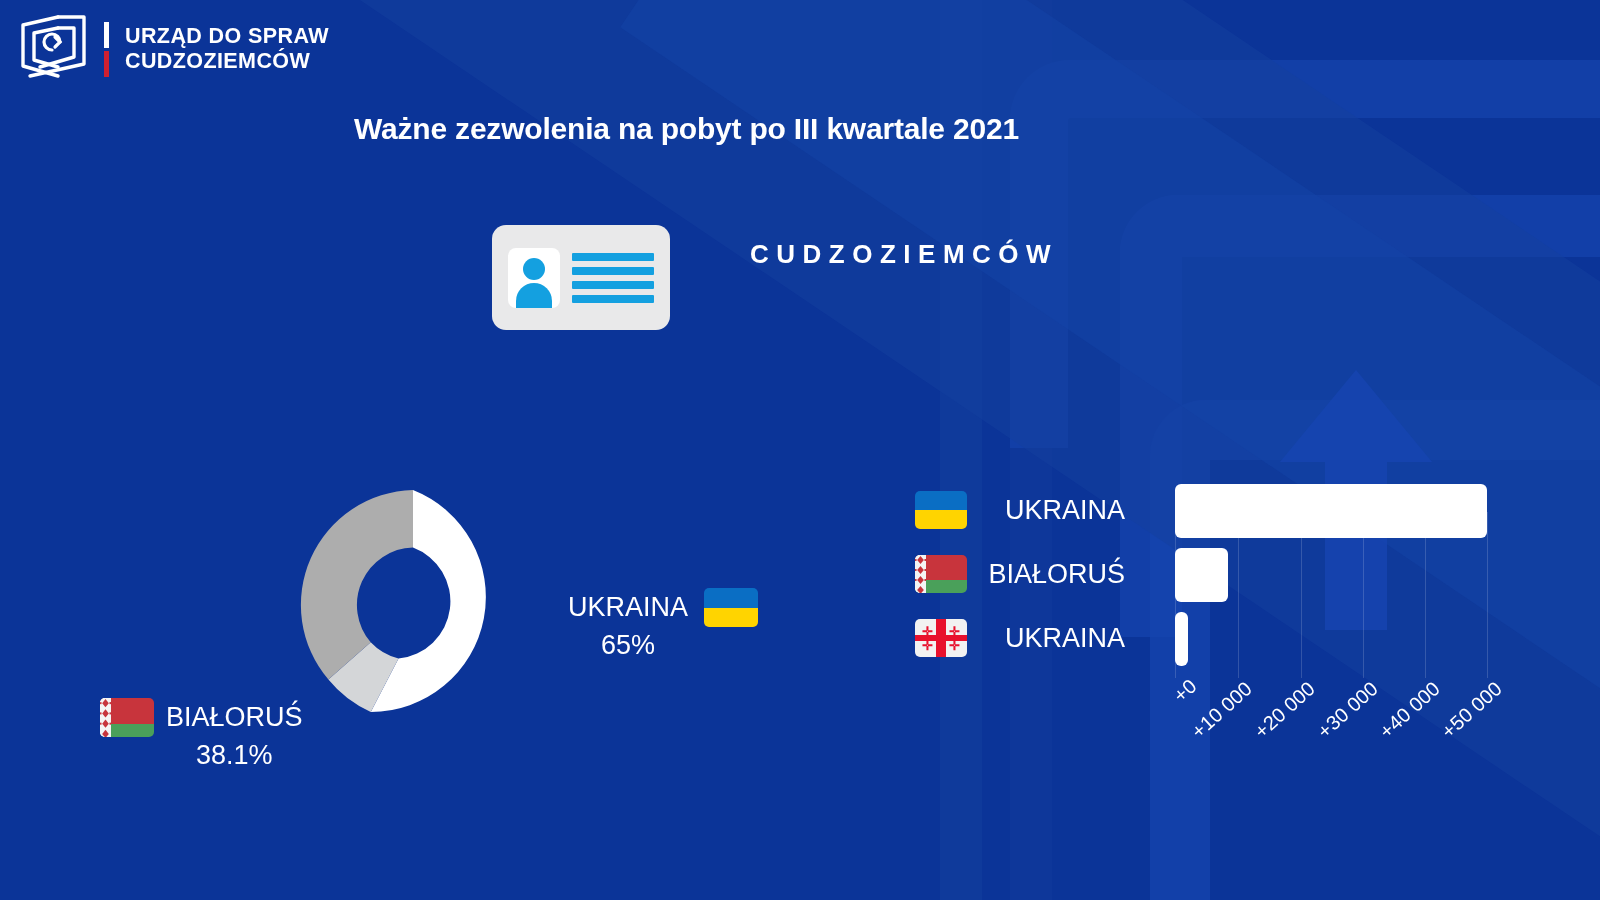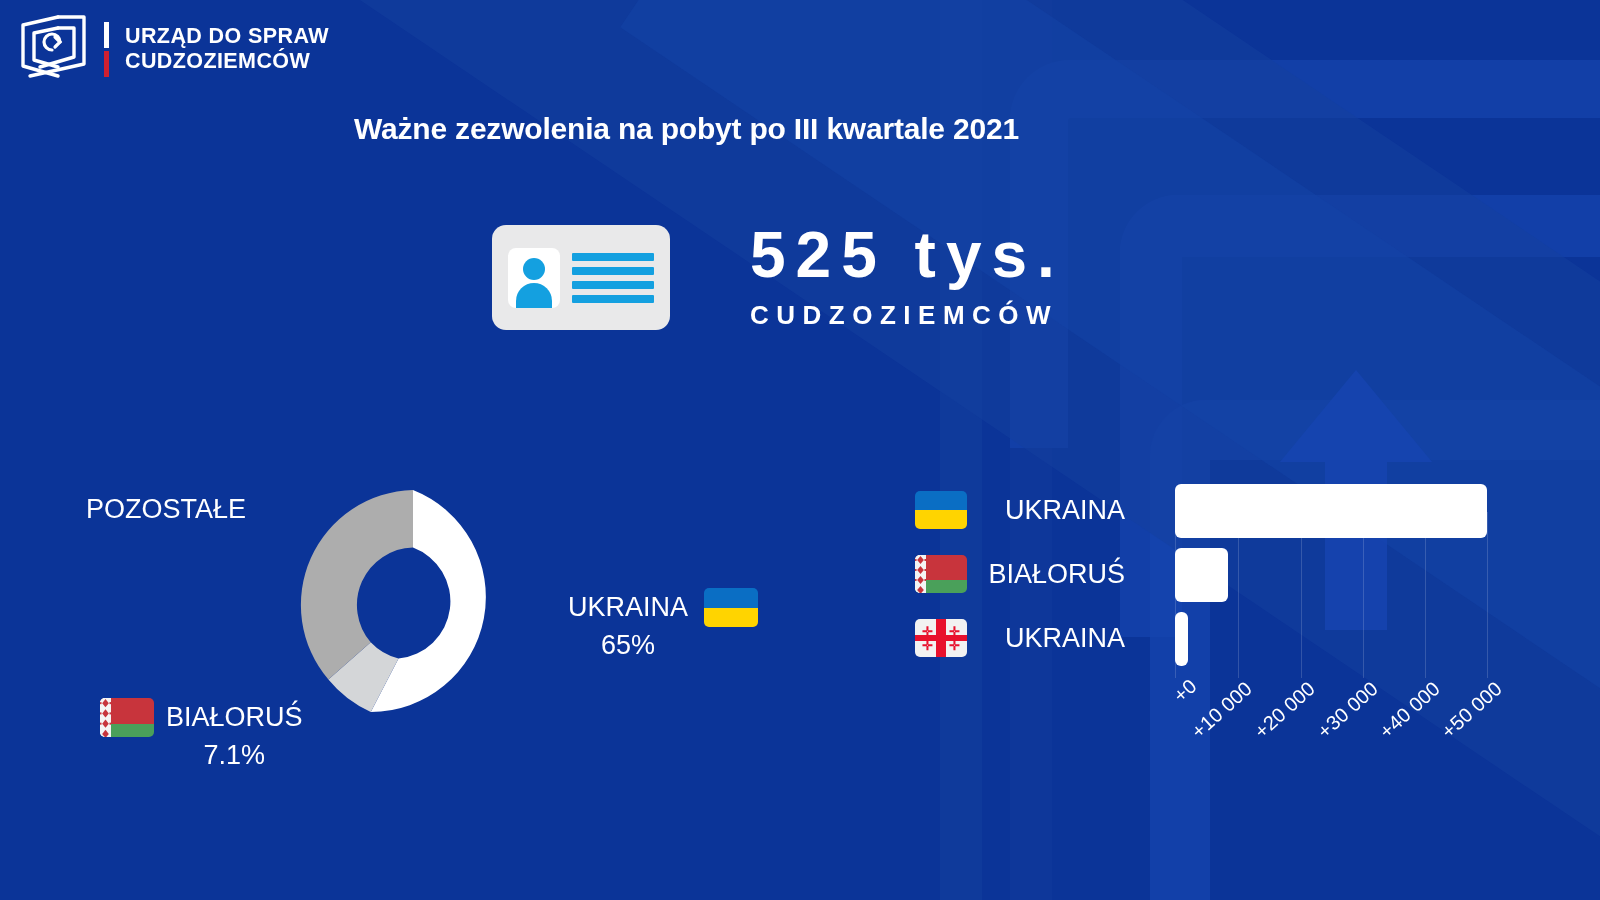--- a/index.html
+++ b/index.html
@@ -320,38 +320,36 @@
         <div class="body"></div>
       </div>
       <div class="idcard-lines">
         <i style="width:100%"></i>
         <i style="width:100%"></i>
         <i style="width:100%"></i>
         <i style="width:100%"></i>
       </div>
     </div>
     <div>
-      <div class="hero-num">525 tys.</div>
       <div class="hero-sub">CUDZOZIEMCÓW</div>
     </div>
   </div>
 
   <div class="donut-wrap">
     <svg class="donut" viewBox="0 0 230 230">
 
       <path fill="#ffffff" d="M115 0 A115 115 0 0 1 72.77 222 L100.52 168.6 A57.5 57.5 0 0 0 115 57.5 Z"></path>
 
       <path fill="#d4d6d8" d="M72.77 222 A115 115 0 0 1 30.4 189.6 L72.7 152.3 A57.5 57.5 0 0 0 100.52 168.6 Z"></path>
 
       <path fill="#adadad" d="M30.4 189.6 A115 115 0 0 1 115 0 L115 57.5 A57.5 57.5 0 0 0 72.7 152.3 Z"></path>
     </svg>
   </div>
 
   <div class="donut-label lbl-pozostale">
-    <div>POZOSTAŁE</div>
   </div>
 
   <div class="donut-label lbl-bialorus">
     <div class="flag flag-by">
       <div class="orn">
         <svg viewBox="0 0 10 38" preserveAspectRatio="none">
           <rect width="10" height="38" fill="#f4f4f4"></rect>
           <g fill="#c8343c">
             <path d="M5 1 L8 5 L5 9 L2 5 Z"></path>
             <path d="M5 11 L8 15 L5 19 L2 15 Z"></path>
@@ -364,21 +362,21 @@
             <rect x="0" y="24" width="1.4" height="2"></rect>
             <rect x="8.6" y="24" width="1.4" height="2"></rect>
           </g>
         </svg>
       </div>
       <div class="red"></div>
       <div class="green"></div>
     </div>
     <div class="lbl-col">
       <div>BIAŁORUŚ</div>
-      <div>7.1%</div>
+      <div>38.1%</div>
     </div>
   </div>
 
   <div class="donut-label lbl-ukraina">
     <div class="lbl-col">
       <div>UKRAINA</div>
       <div>65%</div>
     </div>
     <div class="flag flag-ua">
       <div class="top"></div>

